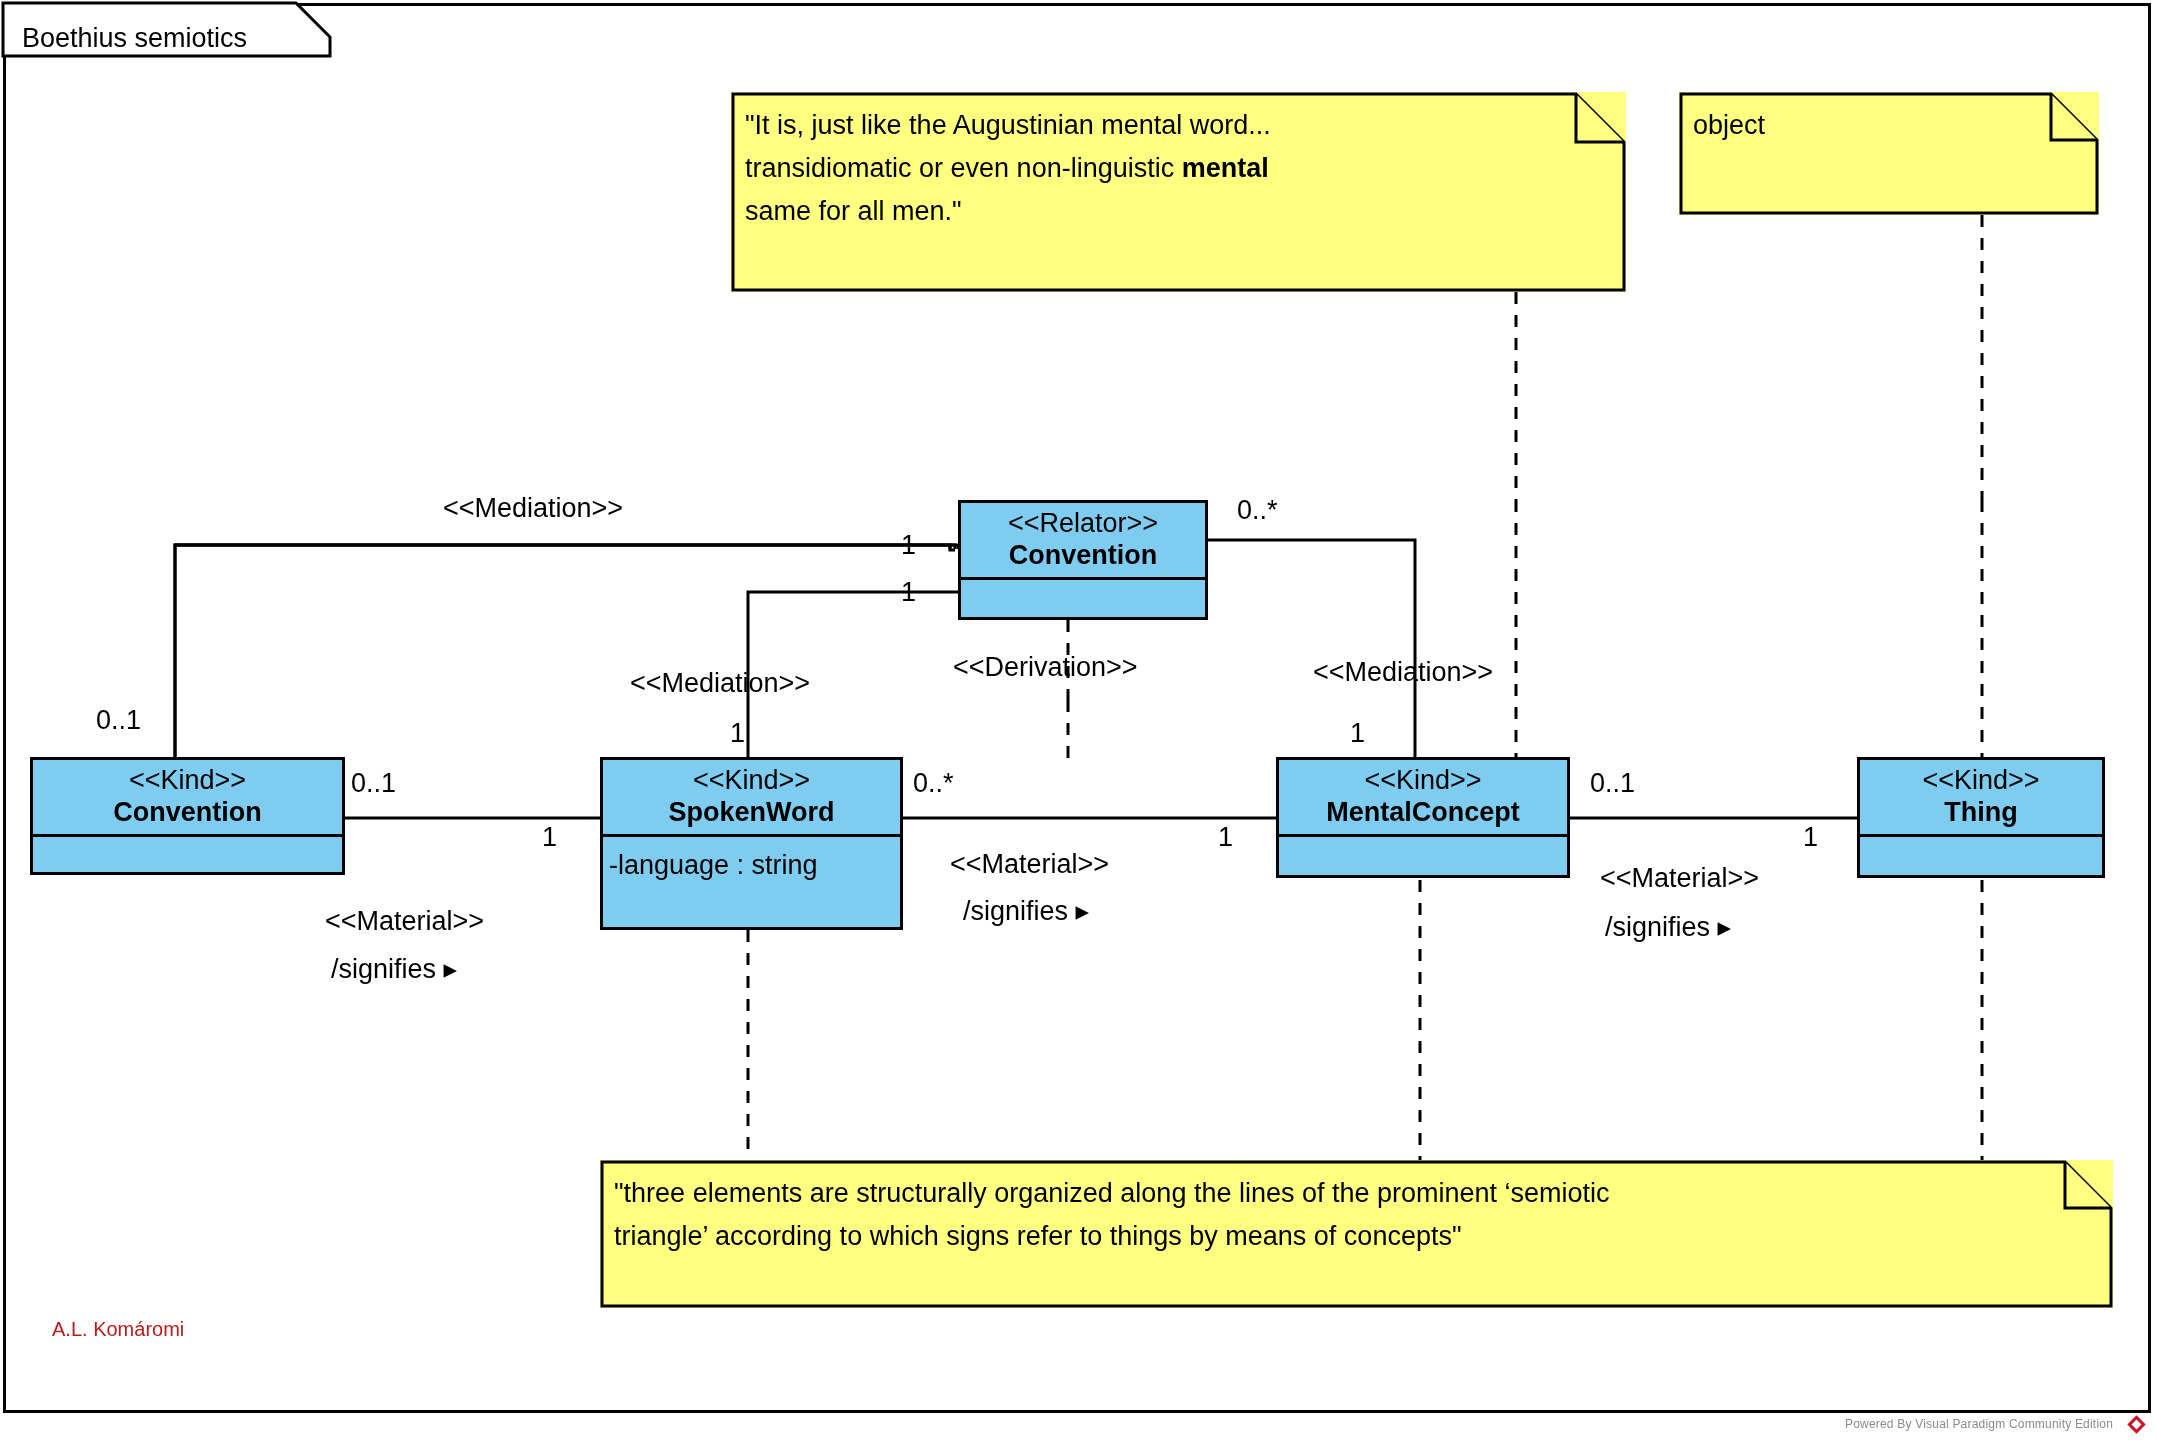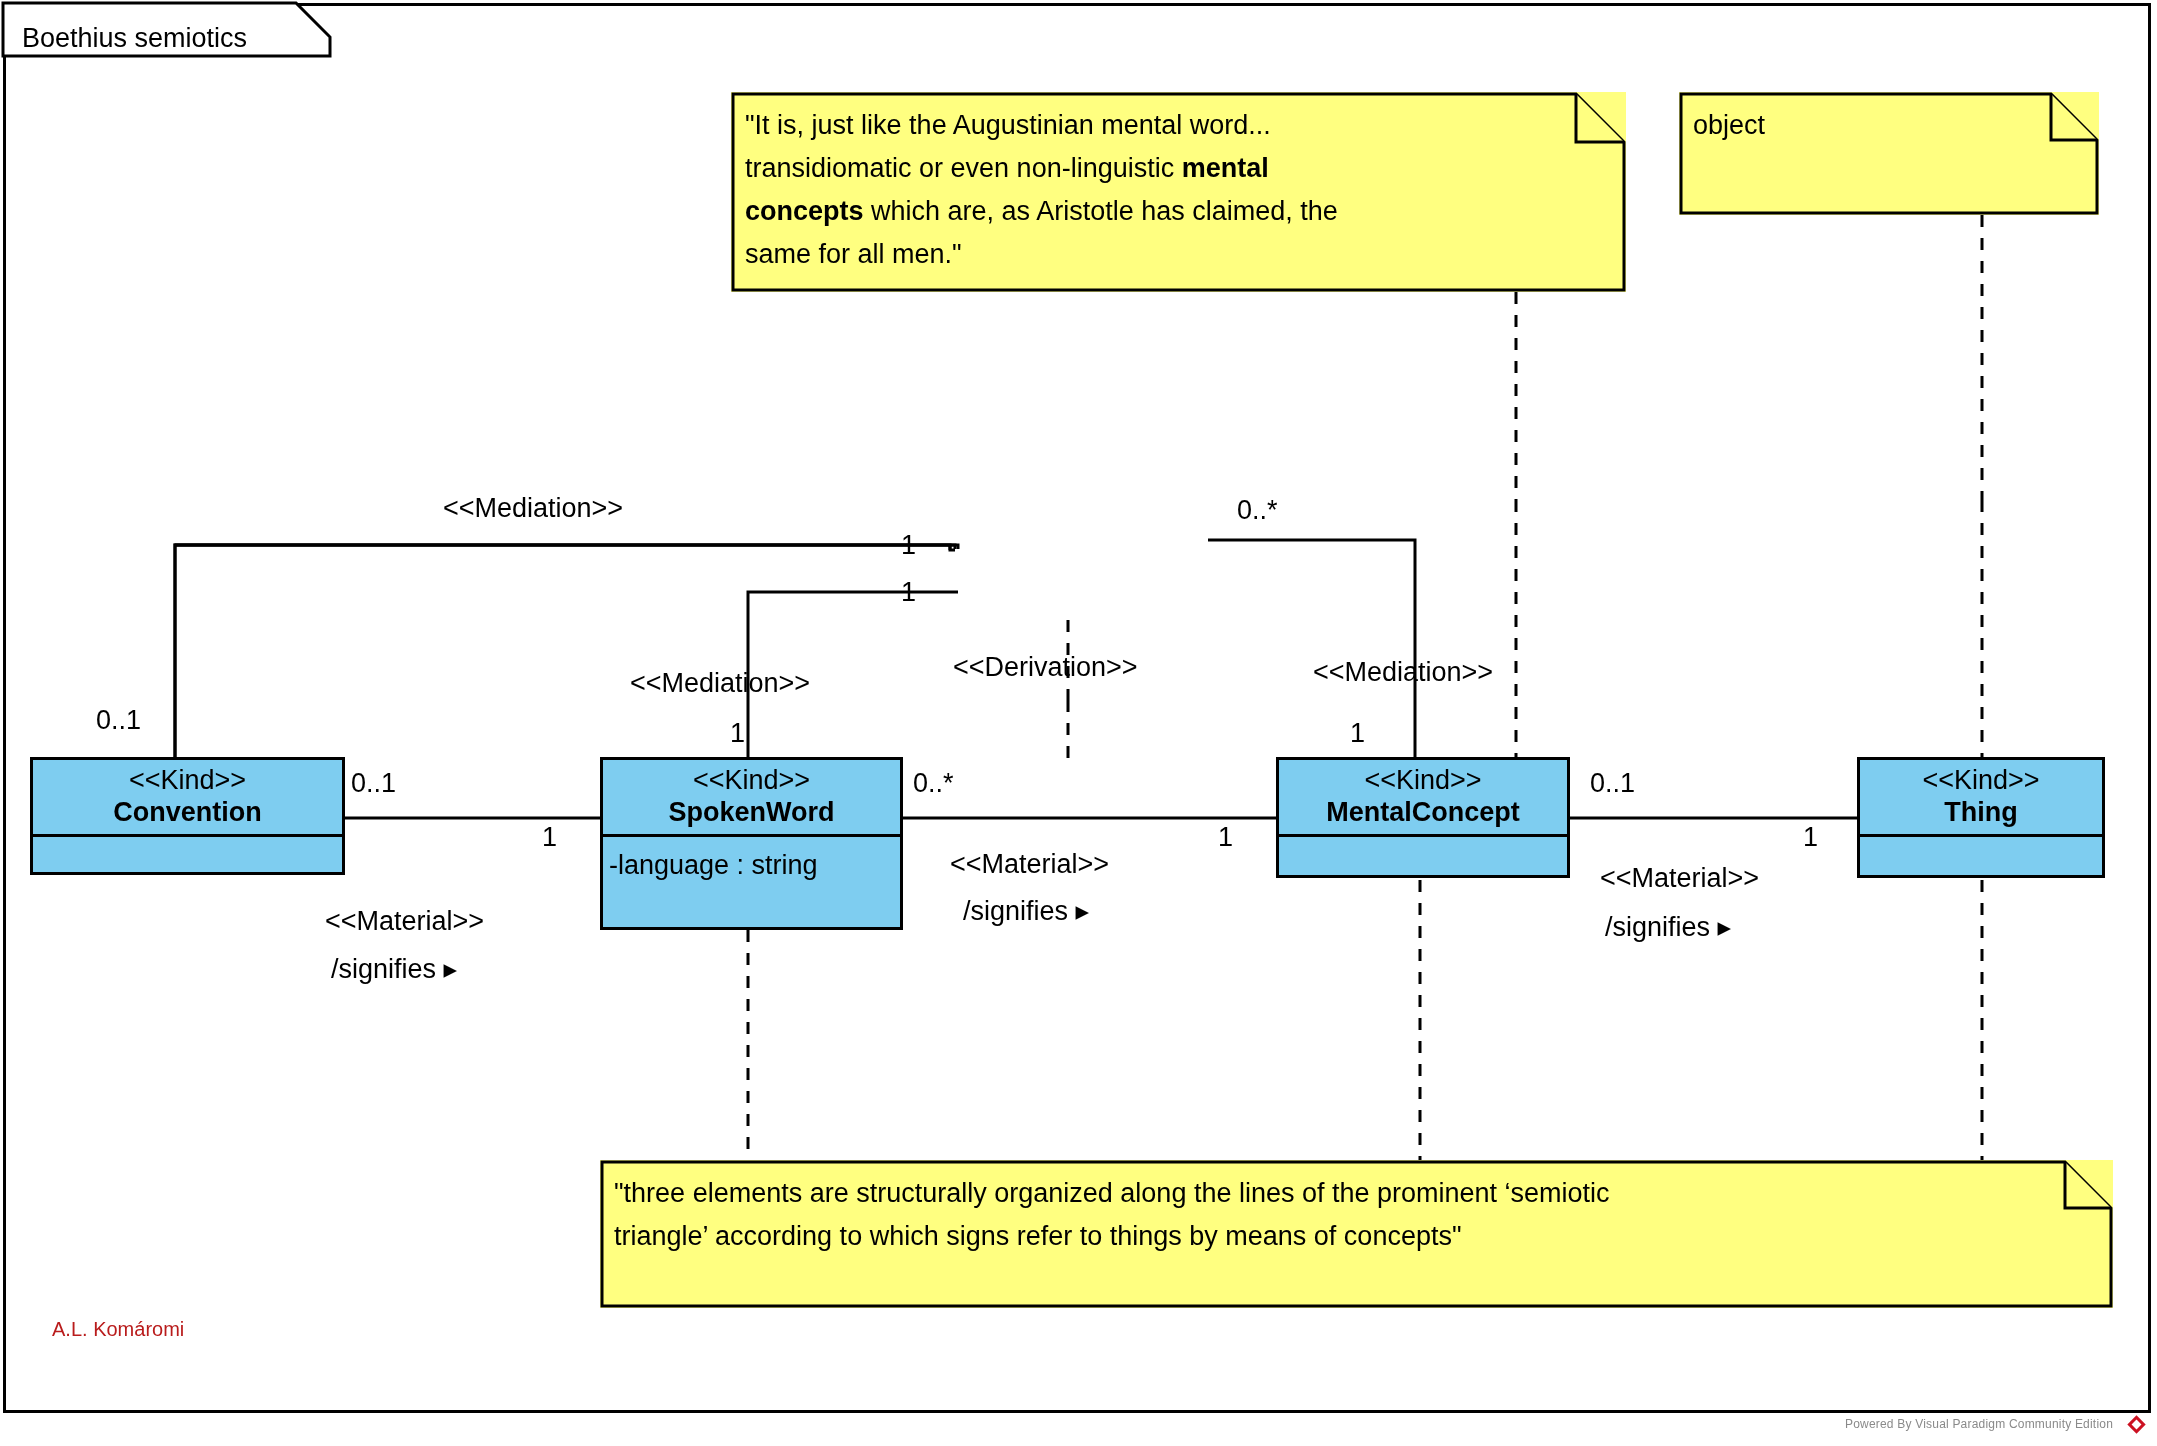--- a/index.html
+++ b/index.html
@@ -118,30 +118,37 @@
 
   <div class="uml-class" id="cls-thing" style="left:1857px;top:757px;width:248px;height:121px;">
     <div class="uml-head">
       <div class="uml-stereo">&lt;&lt;Kind&gt;&gt;</div>
       <div class="uml-name">Thing</div>
     </div>
     <div class="uml-sep"></div>
     <div class="uml-attrs"></div>
   </div>
 
+  <div class="uml-class" id="cls-convention" style="left:958px;top:500px;width:250px;height:120px;">
+    <div class="uml-head">
+      <div class="uml-stereo">&lt;&lt;Relator&gt;&gt;</div>
+      <div class="uml-name">Convention</div>
+    </div>
+    <div class="uml-sep"></div>
+    <div class="uml-attrs"></div>
+  </div>
 
   <div class="note" style="left:731px;top:92px;width:895px;height:200px;">
     <svg class="note-svg" width="895" height="200">
       <path d="M 2 2 L 845 2 L 893 50 L 893 198 L 2 198 Z" fill="#ffff80" stroke="#000000" stroke-width="3"></path>
       <path d="M 845 2 L 845 50 L 893 50" fill="#ffff80" stroke="#000000" stroke-width="3"></path>
     </svg>
     <div class="note-text">
       <div>"It is, just like the Augustinian mental word...</div>
       <div><span>transidiomatic or even non-linguistic </span><b>mental</b></div>
-      <div><b>concepts</b><span> which are, as Aristotle has claimed, the</span></div>
       <div>same for all men."</div>
     </div>
   </div>
 
   <div class="note" style="left:1679px;top:92px;width:420px;height:123px;">
     <svg class="note-svg" width="420" height="123">
       <path d="M 2 2 L 372 2 L 418 48 L 418 121 L 2 121 Z" fill="#ffff80" stroke="#000000" stroke-width="3"></path>
       <path d="M 372 2 L 372 48 L 418 48" fill="#ffff80" stroke="#000000" stroke-width="3"></path>
     </svg>
     <div class="note-text">

